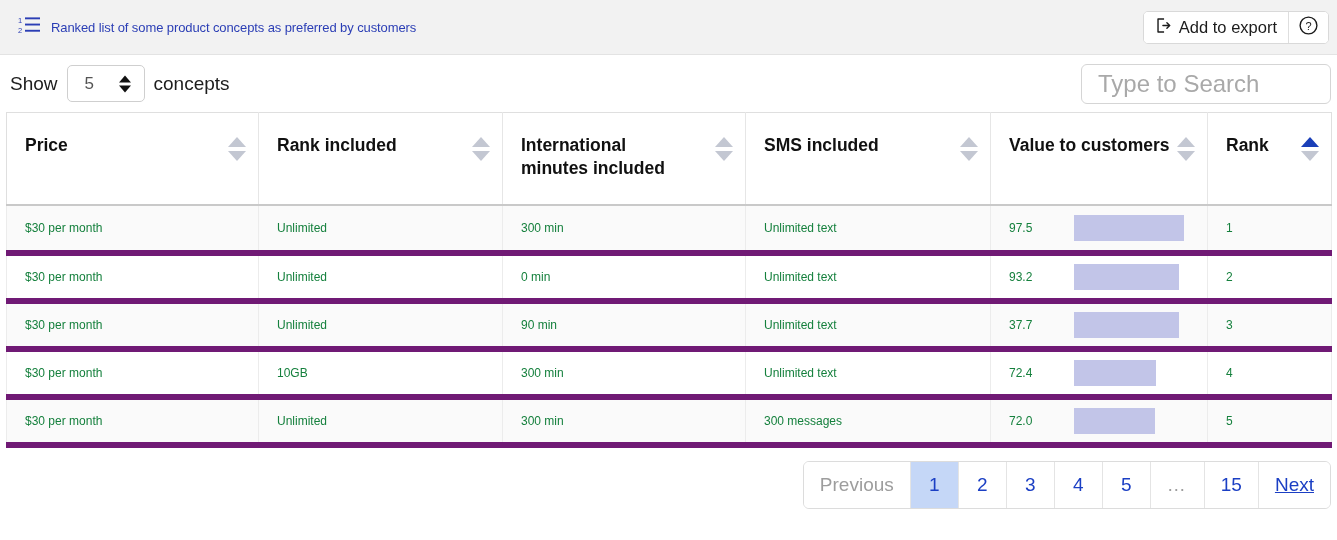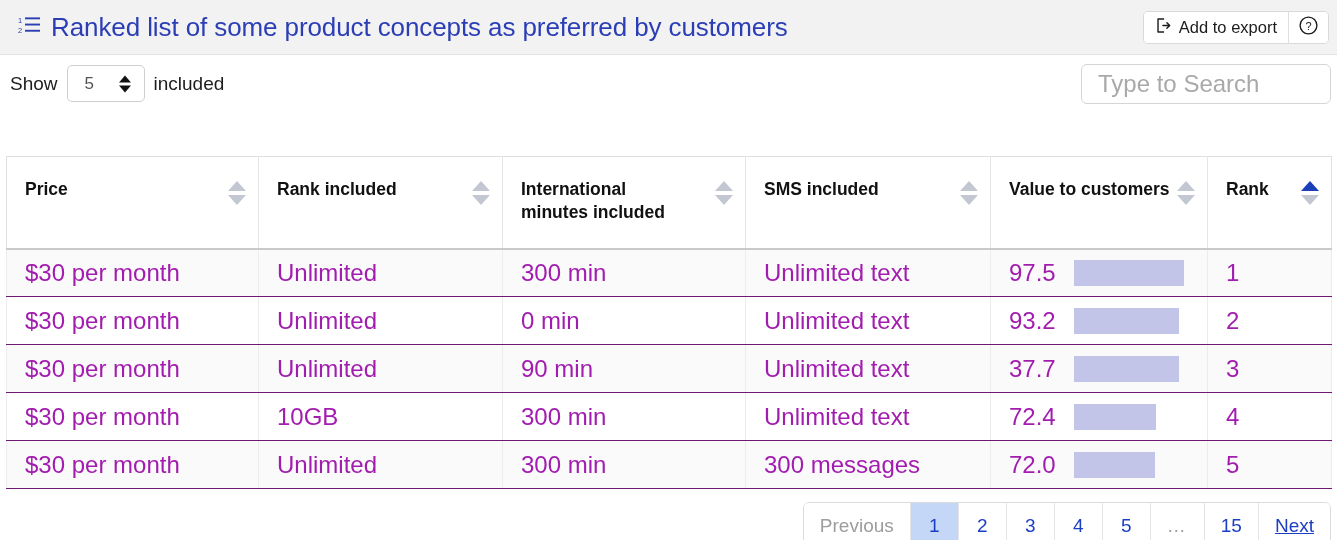--- a/index.html
+++ b/index.html
@@ -19,21 +19,21 @@
     background: #f2f2f2;
     border-bottom: 1px solid #e3e3e3;
     display: flex;
     align-items: center;
     padding: 0 8px 0 18px;
     position: relative;
   }
   .title-left { display: flex; align-items: center; gap: 11px; flex: 1 1 auto; min-width: 0; }
   .title-text {
     color: #2b3eb5;
-    font-size: 26px;
+    font-size: 13px;
     letter-spacing: -0.1px;
     white-space: nowrap;
   }
   .olist-icon { display:block; }
 
   .toolbar {
     display: flex;
     align-items: stretch;
     background: #ffffff;
     border: 1px solid #d9d9d9;
@@ -108,21 +108,21 @@
     border: 0; outline: 0; width: 100%;
     font-size: 24px;
     color: #3d3d3d;
     font-family: "Liberation Sans", sans-serif;
     background: transparent;
   }
   .search-box input::placeholder { color: #a9a9a9; }
 
   
   .tbl-wrap { padding: 0 6px; }
-  table { border-collapse: collapse; width: 1325px; table-layout: fixed; margin-top: 44px; }
+  table { border-collapse: collapse; width: 1325px; table-layout: fixed; }
 
   thead th {
     border-top: 1px solid #dfdfdf;
     border-bottom: 2px solid #c9c9c9;
     border-right: 1px solid #e6e6e6;
     background: #fff;
     height: 92px;
     vertical-align: top;
     padding: 21px 10px 0 18px;
     text-align: left;
@@ -144,26 +144,26 @@
     width:0;height:0;border-left:9px solid transparent;border-right:9px solid transparent;
     border-bottom: 10px solid #c3c7d2;
   }
   .sorter .desc {
     width:0;height:0;border-left:9px solid transparent;border-right:9px solid transparent;
     border-top: 10px solid #c3c7d2;
   }
   .sorter.active .asc { border-bottom-color: #1a3fb8; }
 
   tbody td {
-    border-bottom: 1px solid #701a75;
+    border-bottom: 6px solid #701a75;
     border-right: 1px solid #ececec;
     height: 48px;
     padding: 0 10px 0 18px;
-    font-size: 24px;
-    color: #a21caf;
+    font-size: 12px;
+    color: #15803d;
     vertical-align: middle;
     white-space: nowrap;
     overflow: hidden;
   }
   tbody td:first-child { border-left: 1px solid #ececec; }
   tbody td:last-child { border-right: 1px solid #ececec; }
   tbody tr:nth-child(odd) td { background: #fafafa; }
   tbody tr:nth-child(even) td { background: #ffffff; }
 
   .value-cell { position: relative; padding-right: 0; }
@@ -247,21 +247,21 @@
   <div class="controls">
     <div class="show-entries">
       <span>Show</span>
       <div class="select-wrap">
         <span class="val">5</span>
         <span class="spin">
           <span class="up"></span>
           <span class="down"></span>
         </span>
       </div>
-      <span>included</span>
+      <span>concepts</span>
     </div>
 
     <div class="search-box">
       <input type="text" placeholder="Type to Search" style="">
     </div>
   </div>
 
   <div class="tbl-wrap">
     <table>
       <colgroup>

